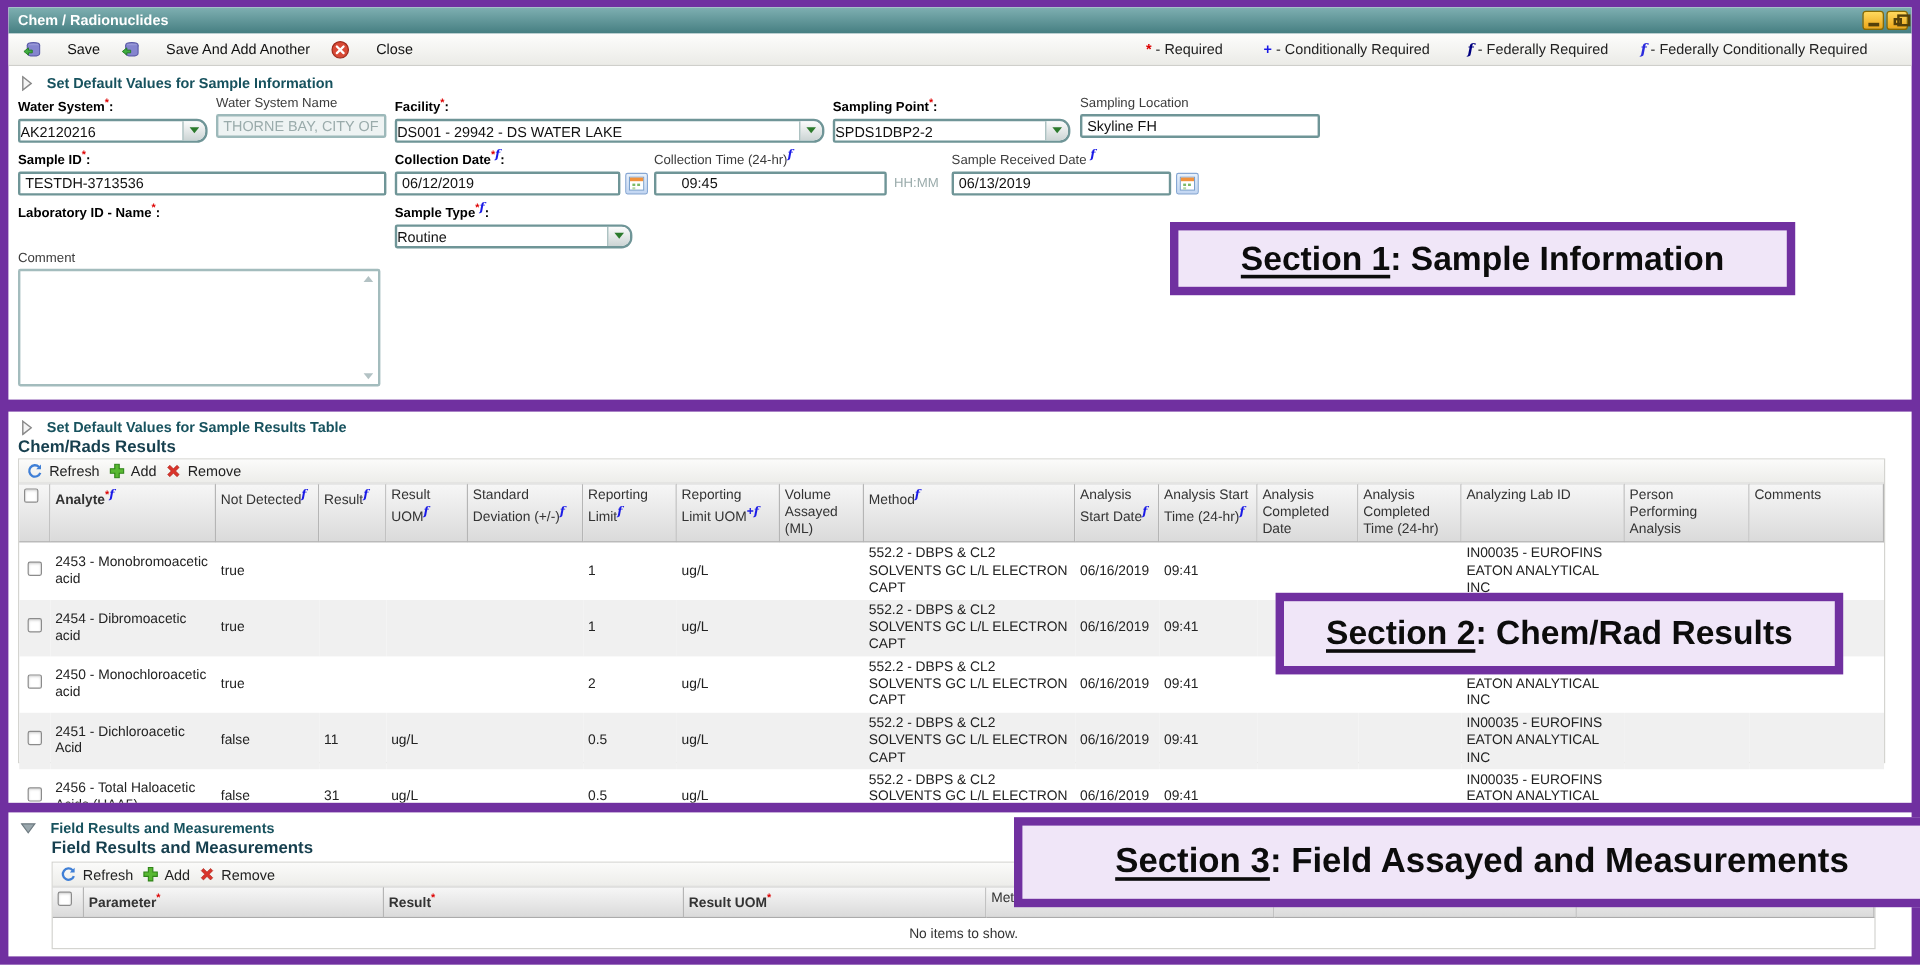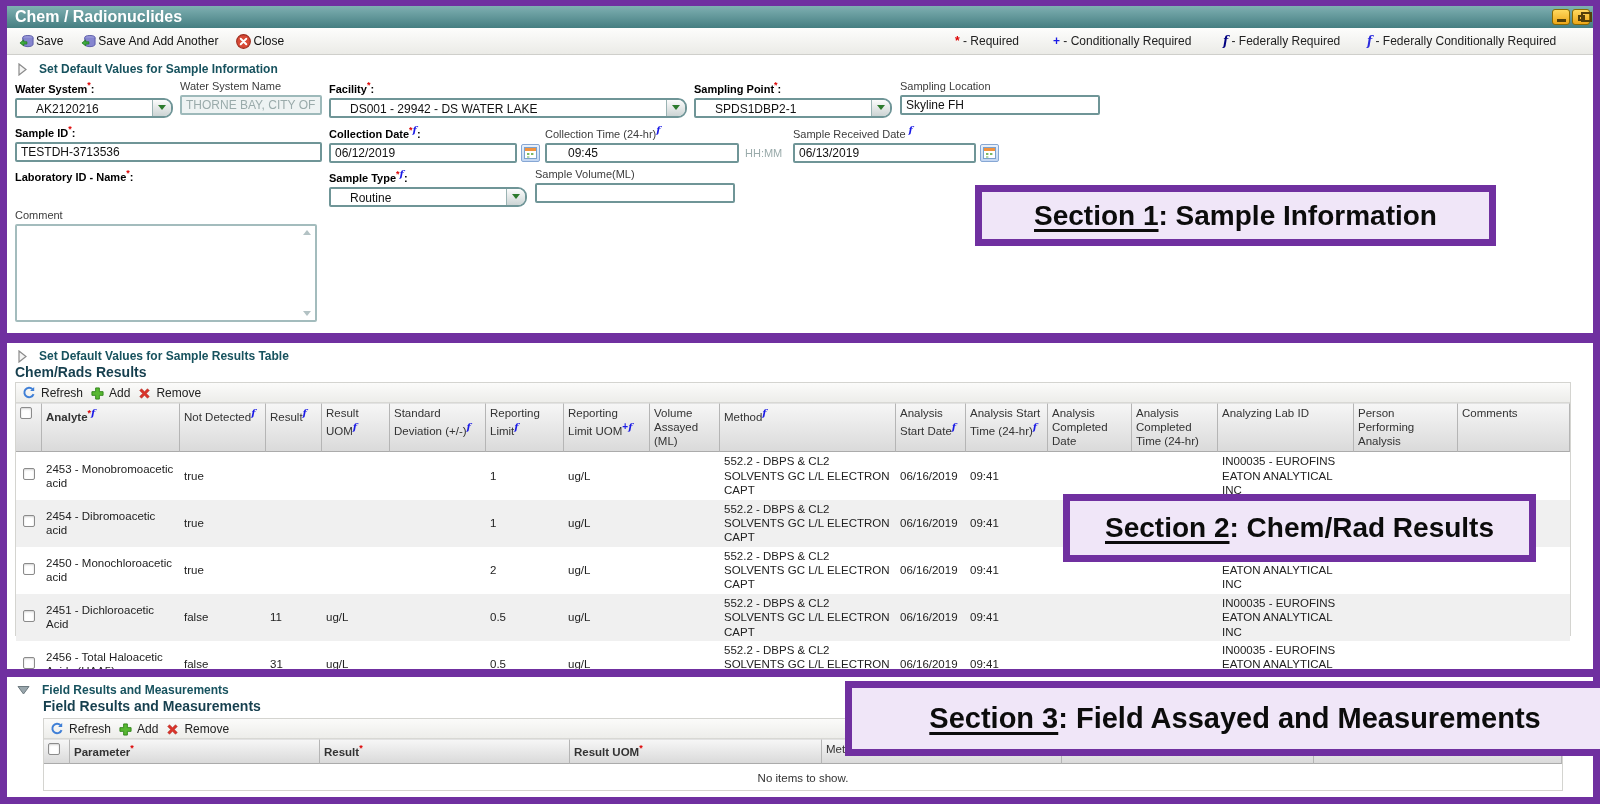--- a/index.html
+++ b/index.html
@@ -5,65 +5,65 @@
   * { box-sizing: border-box; }
   body { margin:0; font-family:"Liberation Sans", sans-serif; }
   .page { position:relative; width:1600px; height:804px; background:#7030A0; overflow:hidden; }
   .sec { position:absolute; left:7px; width:1586px; background:#fff; overflow:hidden; }
   .sec1 { top:6px; height:327px; }
   .sec2 { top:343px; height:326px; }
   .sec3 { top:677px; height:120px; }
 
   
   .titlebar { height:22px; background:linear-gradient(#7fb0b2,#457e81); display:flex; align-items:center; padding:0 3px 0 8px; }
-  .wtitle { color:#fff; font-weight:bold; font-size:16px; }
+  .wtitle { color:#fff; font-weight:bold; font-size:12px; }
   .winbtns { margin-left:auto; display:flex; gap:2px; }
   .winbtn { width:18px; height:16px; border:1px solid #8a6a00; border-radius:3px; background:linear-gradient(#ffd95e,#eca619); cursor:default; }
   .min-glyph { display:block; width:9px; height:3px; background:#54400a; margin:9px auto 0; }
   .rest-glyph { position:relative; display:block; width:7px; height:6px; border:2px solid #54400a; margin:5px auto 0; }
   .rest-glyph::before { content:""; position:absolute; left:1px; top:-5px; width:7px; height:6px; border:2px solid #54400a; }
 
   
   .apptoolbar { position:relative; height:27px; background:linear-gradient(#fdfdfc,#ebebe7); border-bottom:1px solid #cfcfcb; display:flex; align-items:center; gap:10px; padding:0 8px; overflow:hidden; font-size:12px; color:#111; }
-  .tbtn { display:flex; align-items:center; gap:2px; padding:2px 4px; cursor:default; }
+  .tbtn { display:flex; align-items:center; gap:22px; padding:2px 4px; cursor:default; }
   .legend-item { position:absolute; top:6px; white-space:nowrap; font-size:12px; color:#222; }
   .lg-req { color:#dd0000; font-weight:bold; }
   .lg-cond { color:#1a1ae6; font-weight:bold; }
   .lg-fed { color:#000080; font-family:"DejaVu Serif",serif; font-style:italic; font-weight:bold; }
   .lg-fedc { color:#2b2bdd; font-family:"DejaVu Serif",serif; font-style:italic; font-weight:bold; }
 
   
   .collapser { position:absolute; display:flex; align-items:center; gap:12px; font-size:12px; font-weight:bold; color:#17525e; }
   .heading { position:absolute; font-size:14px; font-weight:bold; color:#163f4e; }
 
   
   .field { position:absolute; }
   .flabel { font-size:11px; color:#3c3c3c; margin-bottom:3px; white-space:nowrap; }
   .field.req .flabel { font-weight:bold; color:#000; }
   .mk-req { color:#dd0000; font-weight:bold; font-size:9px; }
   .mk-cond { color:#1a1ae6; font-weight:bold; font-size:10px; }
   .mk-fed { color:#1a1ae6; font-family:"DejaVu Serif",serif; font-style:italic; font-weight:bold; font-size:10px; }
   .tinput { width:100%; height:20px; border:2px solid #6f9597; border-radius:2px; font-family:"Liberation Sans",sans-serif; font-size:12px; color:#111; padding:0 4px; background:#fff; }
   .tinput.disabled { background:#eef3f3; color:#9aabab; border-color:#9db9ba; }
   .combo { display:flex; height:20px; border:2px solid #6f9597; border-radius:2px 9px 9px 2px; background:#fff; overflow:hidden; cursor:default; }
-  .combo-val { flex:1; font-size:12px; color:#111; padding:2px 19px; white-space:nowrap; overflow:hidden; }
+  .combo-val { flex:1; font-size:12px; color:#111; padding:2px 0; white-space:nowrap; overflow:hidden; }
   .combo-btn { width:19px; background:linear-gradient(#fcfcfc,#ccd4d4); border-left:1px solid #9ab3b3; display:flex; align-items:center; justify-content:center; }
   .tri-dn { width:0; height:0; border-left:4px solid transparent; border-right:4px solid transparent; border-top:5px solid #2c7a2c; }
   .hrow { display:flex; align-items:center; gap:4px; }
   .hint { font-size:11px; color:#9aabab; margin-left:2px; }
   .calbtn { display:inline-flex; align-items:center; justify-content:center; width:19px; height:18px; background:linear-gradient(#e9f1fb,#c2d6f2); border:1px solid #86a7d4; border-radius:2px; }
   .commentbox { position:relative; width:100%; height:98px; border:2px solid #a3bcbd; border-radius:2px; background:#fff; }
   .rail { position:absolute; right:1px; top:1px; bottom:1px; width:14px; display:flex; flex-direction:column; justify-content:space-between; align-items:center; padding:3px 0; }
   .tri-up-sm { width:0; height:0; border-left:4px solid transparent; border-right:4px solid transparent; border-bottom:5px solid #b3c2c4; }
   .tri-dn-sm { width:0; height:0; border-left:4px solid transparent; border-right:4px solid transparent; border-top:5px solid #b3c2c4; }
 
   
   .grid { position:absolute; background:#fff; border:1px solid #d4d4d0; }
   .grid-toolbar { display:flex; align-items:center; gap:8px; height:20px; padding:1px 6px; background:linear-gradient(#fbfbfa,#ededea); border-bottom:1px solid #d8d8d4; font-size:12px; color:#222; }
-  .gt-btn { display:flex; align-items:flex-end; gap:5px; cursor:default; }
+  .gt-btn { display:flex; align-items:center; gap:5px; cursor:default; }
   table.rtable { border-collapse:separate; border-spacing:0; table-layout:fixed; width:100%; font-size:11.5px; color:#222; }
   .rtable th { background:linear-gradient(#f6f6f6,#dadada); border-right:1px solid #b5b5b5; border-bottom:1px solid #ababab; border-top:1px solid #e2e2e2; padding:3px 4px; text-align:left; font-weight:normal; vertical-align:top; color:#333; line-height:1.2; overflow:hidden; }
   .results-grid .rtable th { height:43px; }
   .compact .rtable th { height:19px; }
   .rtable td { padding:2px 4px; vertical-align:middle; line-height:1.25; overflow:hidden; height:32px; }
   .rtable tr.alt td { background:#f0f0f0; }
   .hlbl.b { font-weight:bold; }
   .cb { display:inline-block; width:12px; height:12px; border:1px solid #8b8b8b; border-radius:2px; background:#fff; box-shadow:inset 0 1px 2px rgba(0,0,0,.18); }
   .cbcell { text-align:center; }
   .empty-row { font-size:11.5px; color:#333; text-align:center; padding-top:8px; height:26px; }
@@ -158,21 +158,21 @@
       <div class="combo">
         <span class="combo-val">DS001 - 29942 - DS WATER LAKE</span>
         <span class="combo-btn">
             <i class="tri-dn"></i>
           </span>
       </div>
     </div>
     <div class="field req" style="left:687px;top:74px;width:198px">
       <div class="flabel"><span>Sampling Point</span><sup class="mk-req">*</sup><span>:</span></div>
       <div class="combo">
-        <span class="combo-val">SPDS1DBP2-1</span>
+        <span class="combo-val">SPDS1DBP2-2</span>
         <span class="combo-btn">
             <i class="tri-dn"></i>
           </span>
       </div>
     </div>
     <div class="field" style="left:893px;top:74px;width:200px">
       <div class="flabel"><span>Sampling Location</span></div>
       <input class="tinput" value="Skyline FH" style="">
     </div>
 
@@ -222,24 +222,20 @@
       <div class="flabel"><span>Laboratory ID - Name</span><sup class="mk-req">*</sup><span>:</span></div>
     </div>
     <div class="field req" style="left:322px;top:162px;width:198px">
       <div class="flabel"><span>Sample Type</span><sup class="mk-req">*</sup><sup class="mk-fed">f</sup><span>:</span></div>
       <div class="combo">
         <span class="combo-val">Routine</span>
         <span class="combo-btn">
             <i class="tri-dn"></i>
           </span>
       </div>
-    </div>
-    <div class="field" style="left:528px;top:162px;width:200px">
-      <div class="flabel"><span>Sample Volume(ML)</span></div>
-      <input class="tinput" value="" style="">
     </div>
 
     <div class="field" style="left:8px;top:203px;width:302px">
       <div class="flabel"><span>Comment</span></div>
       <div class="commentbox">
         <span class="rail">
             <i class="tri-up-sm"></i>
             <i class="tri-dn-sm"></i>
           </span>
       </div>

